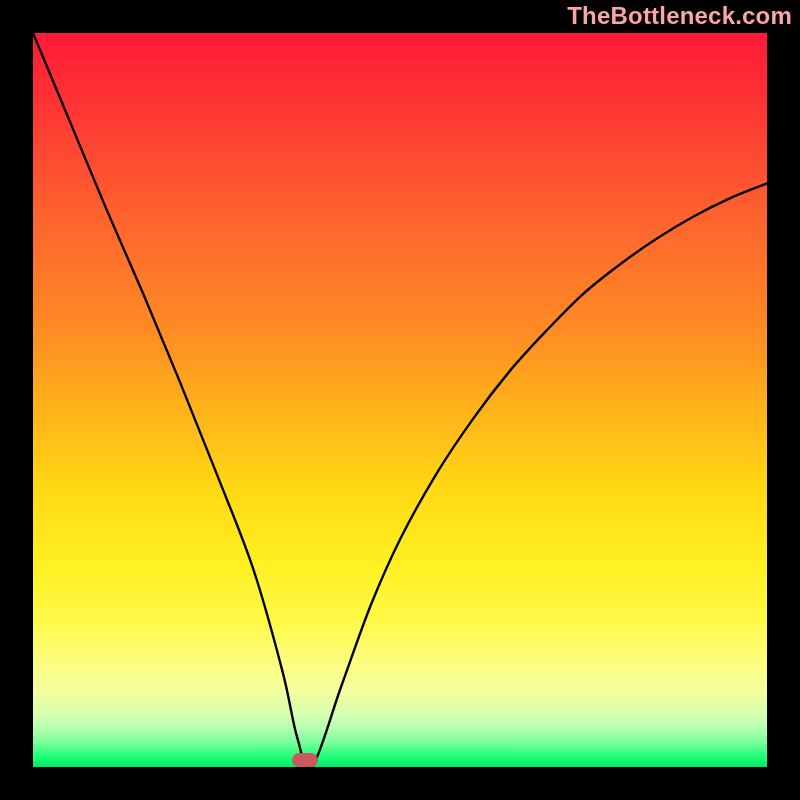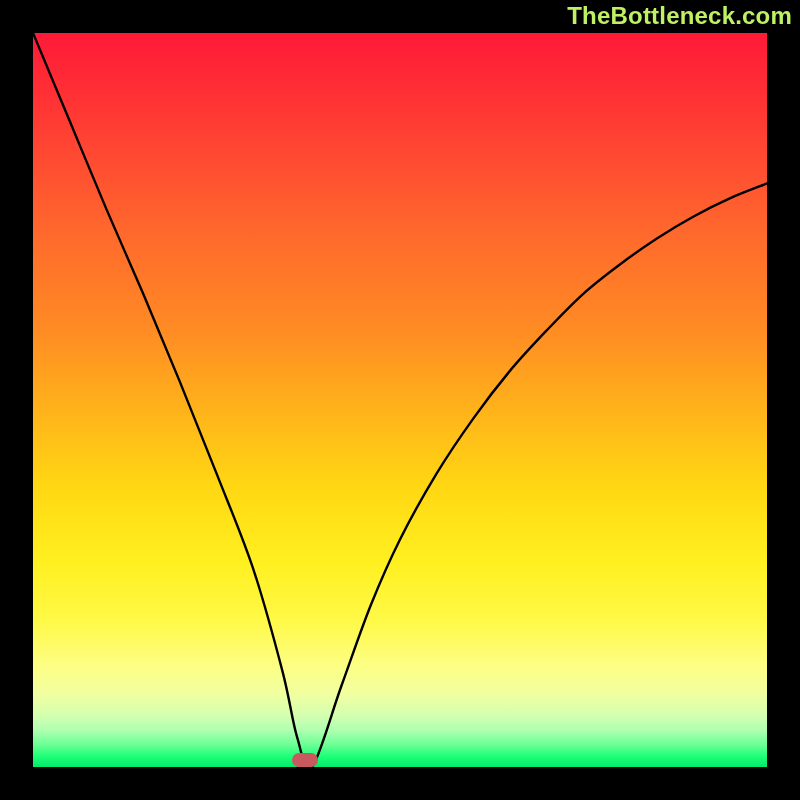--- a/index.html
+++ b/index.html
@@ -58,21 +58,21 @@
     width: 734px;
     height: 734px;
   }
   .watermark {
     position: absolute;
     top: 2px;
     right: 8px;
     font-family: Arial, Helvetica, sans-serif;
     font-size: 24px;
     font-weight: 600;
-    color: #bef264;
+    color: #fca5a5;
     letter-spacing: 0.2px;
     user-select: none;
   }
   .marker {
     position: absolute;
     width: 26px;
     height: 14px;
     background: #c85a5f;
     border-radius: 7px;
   }

